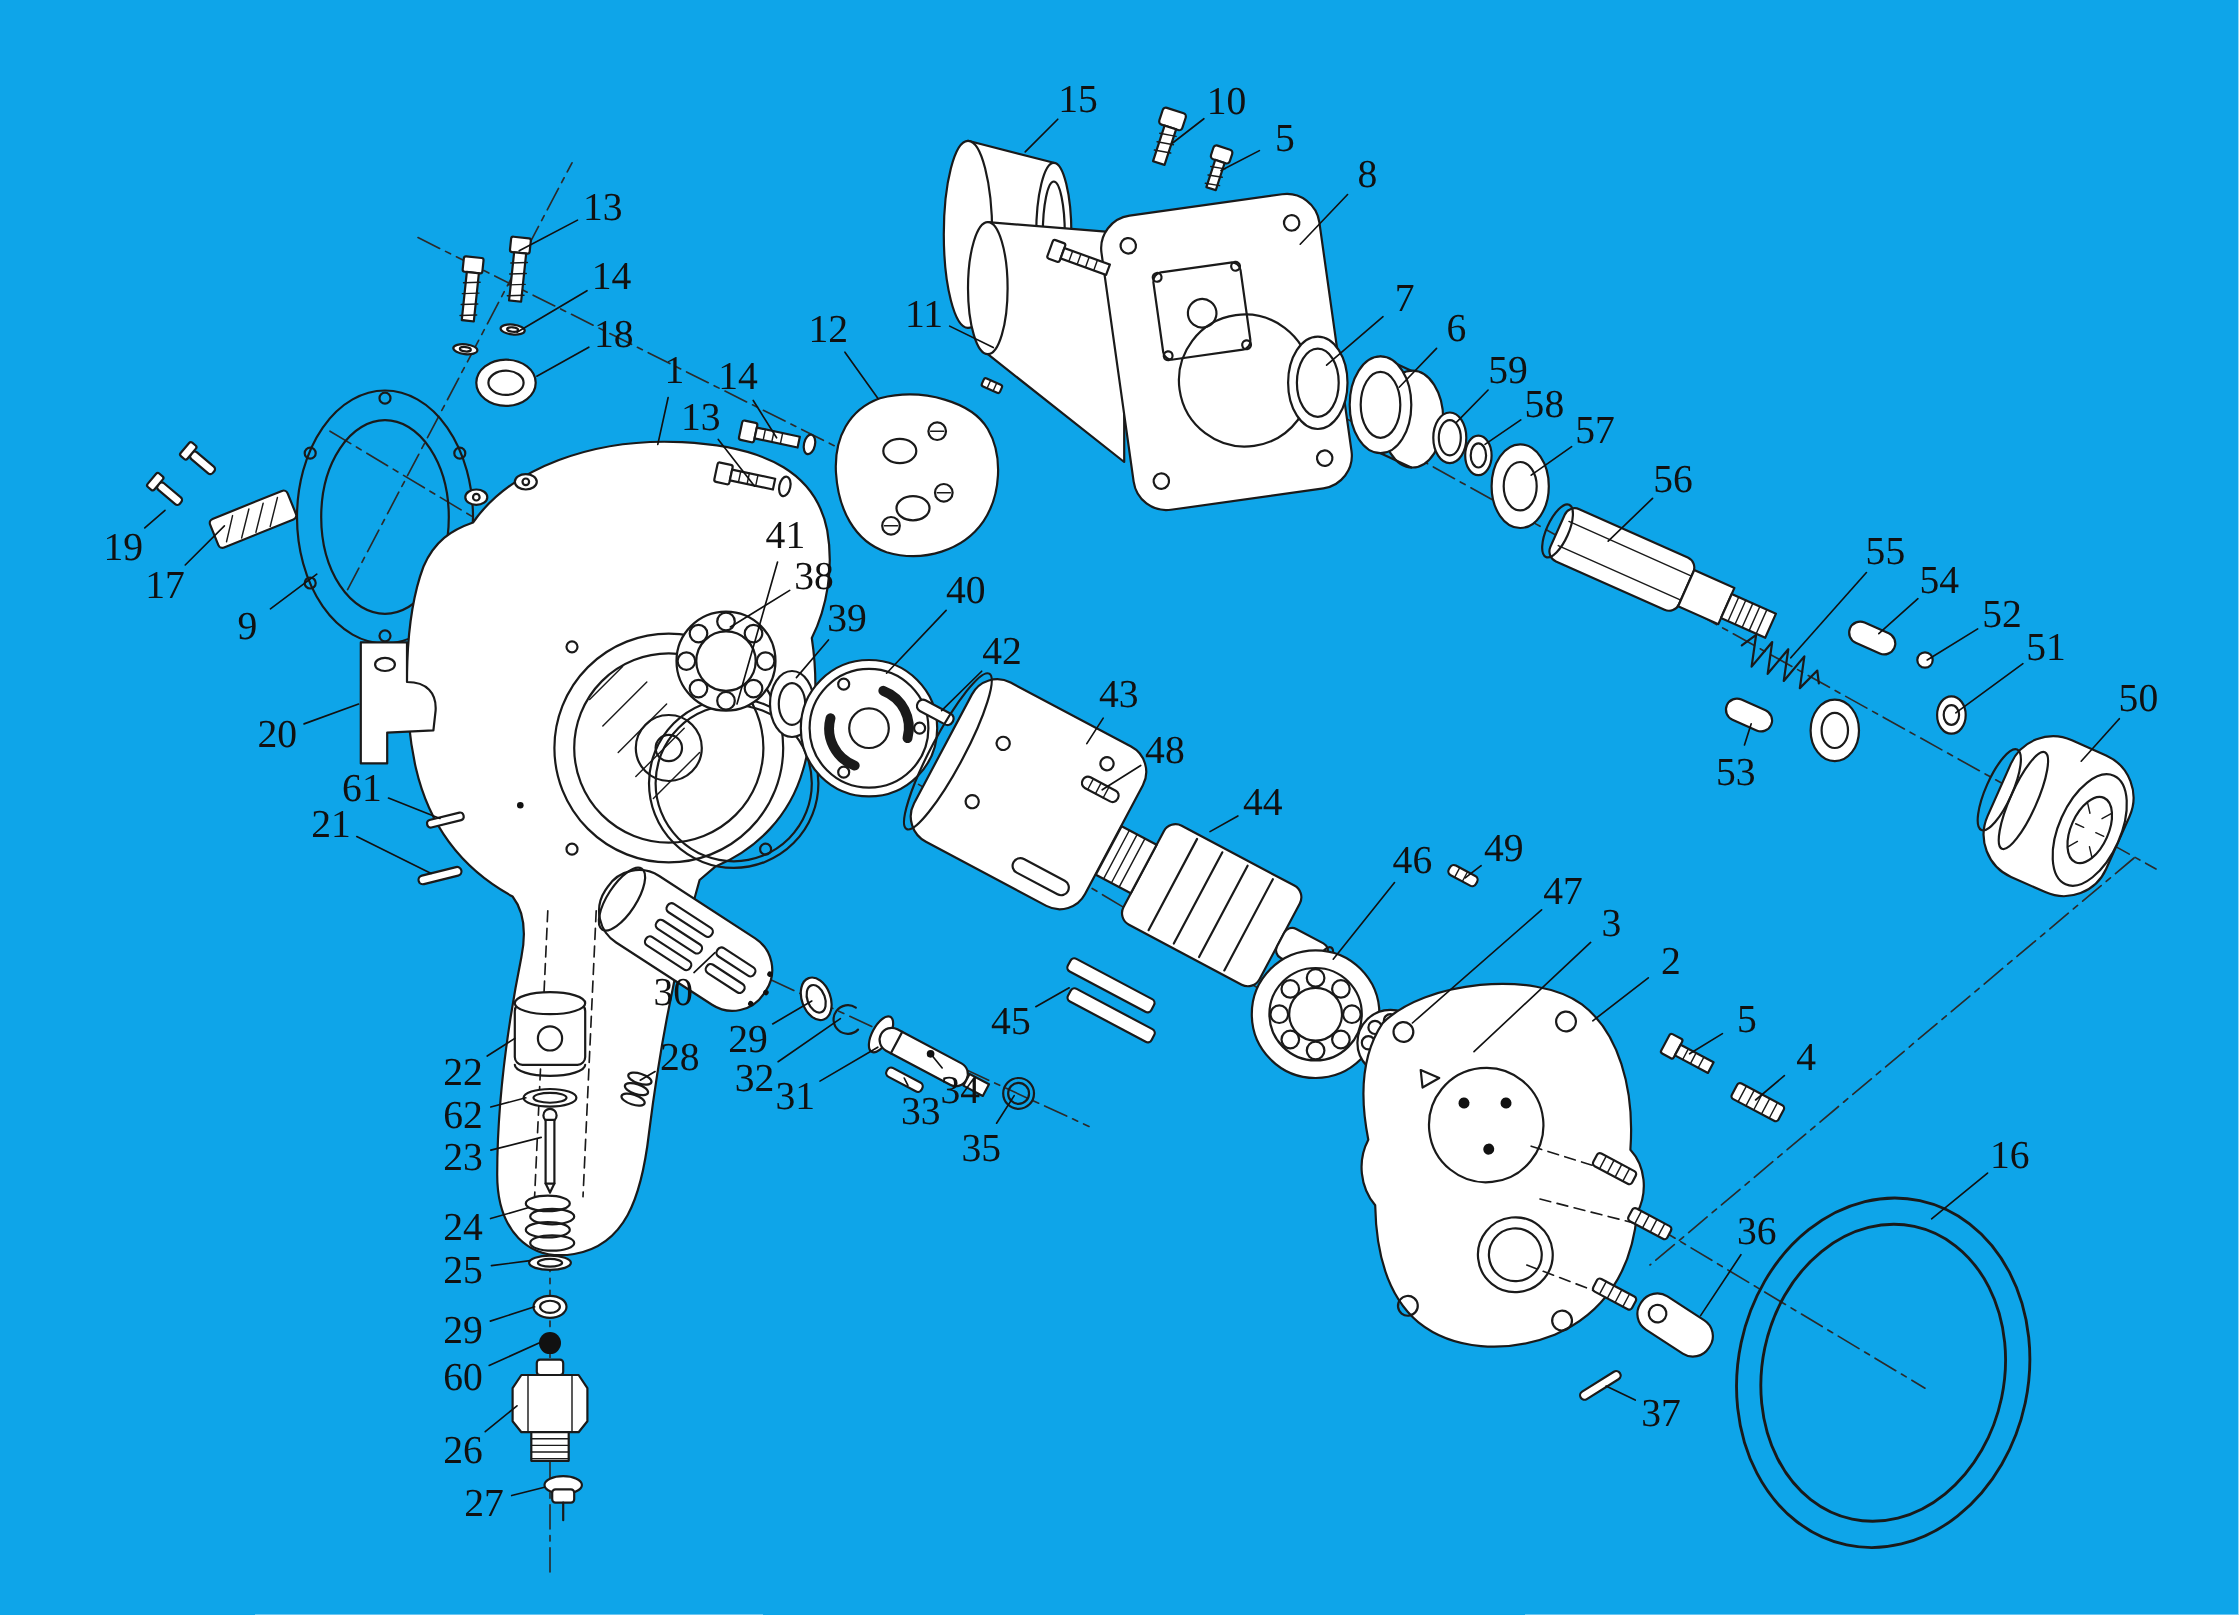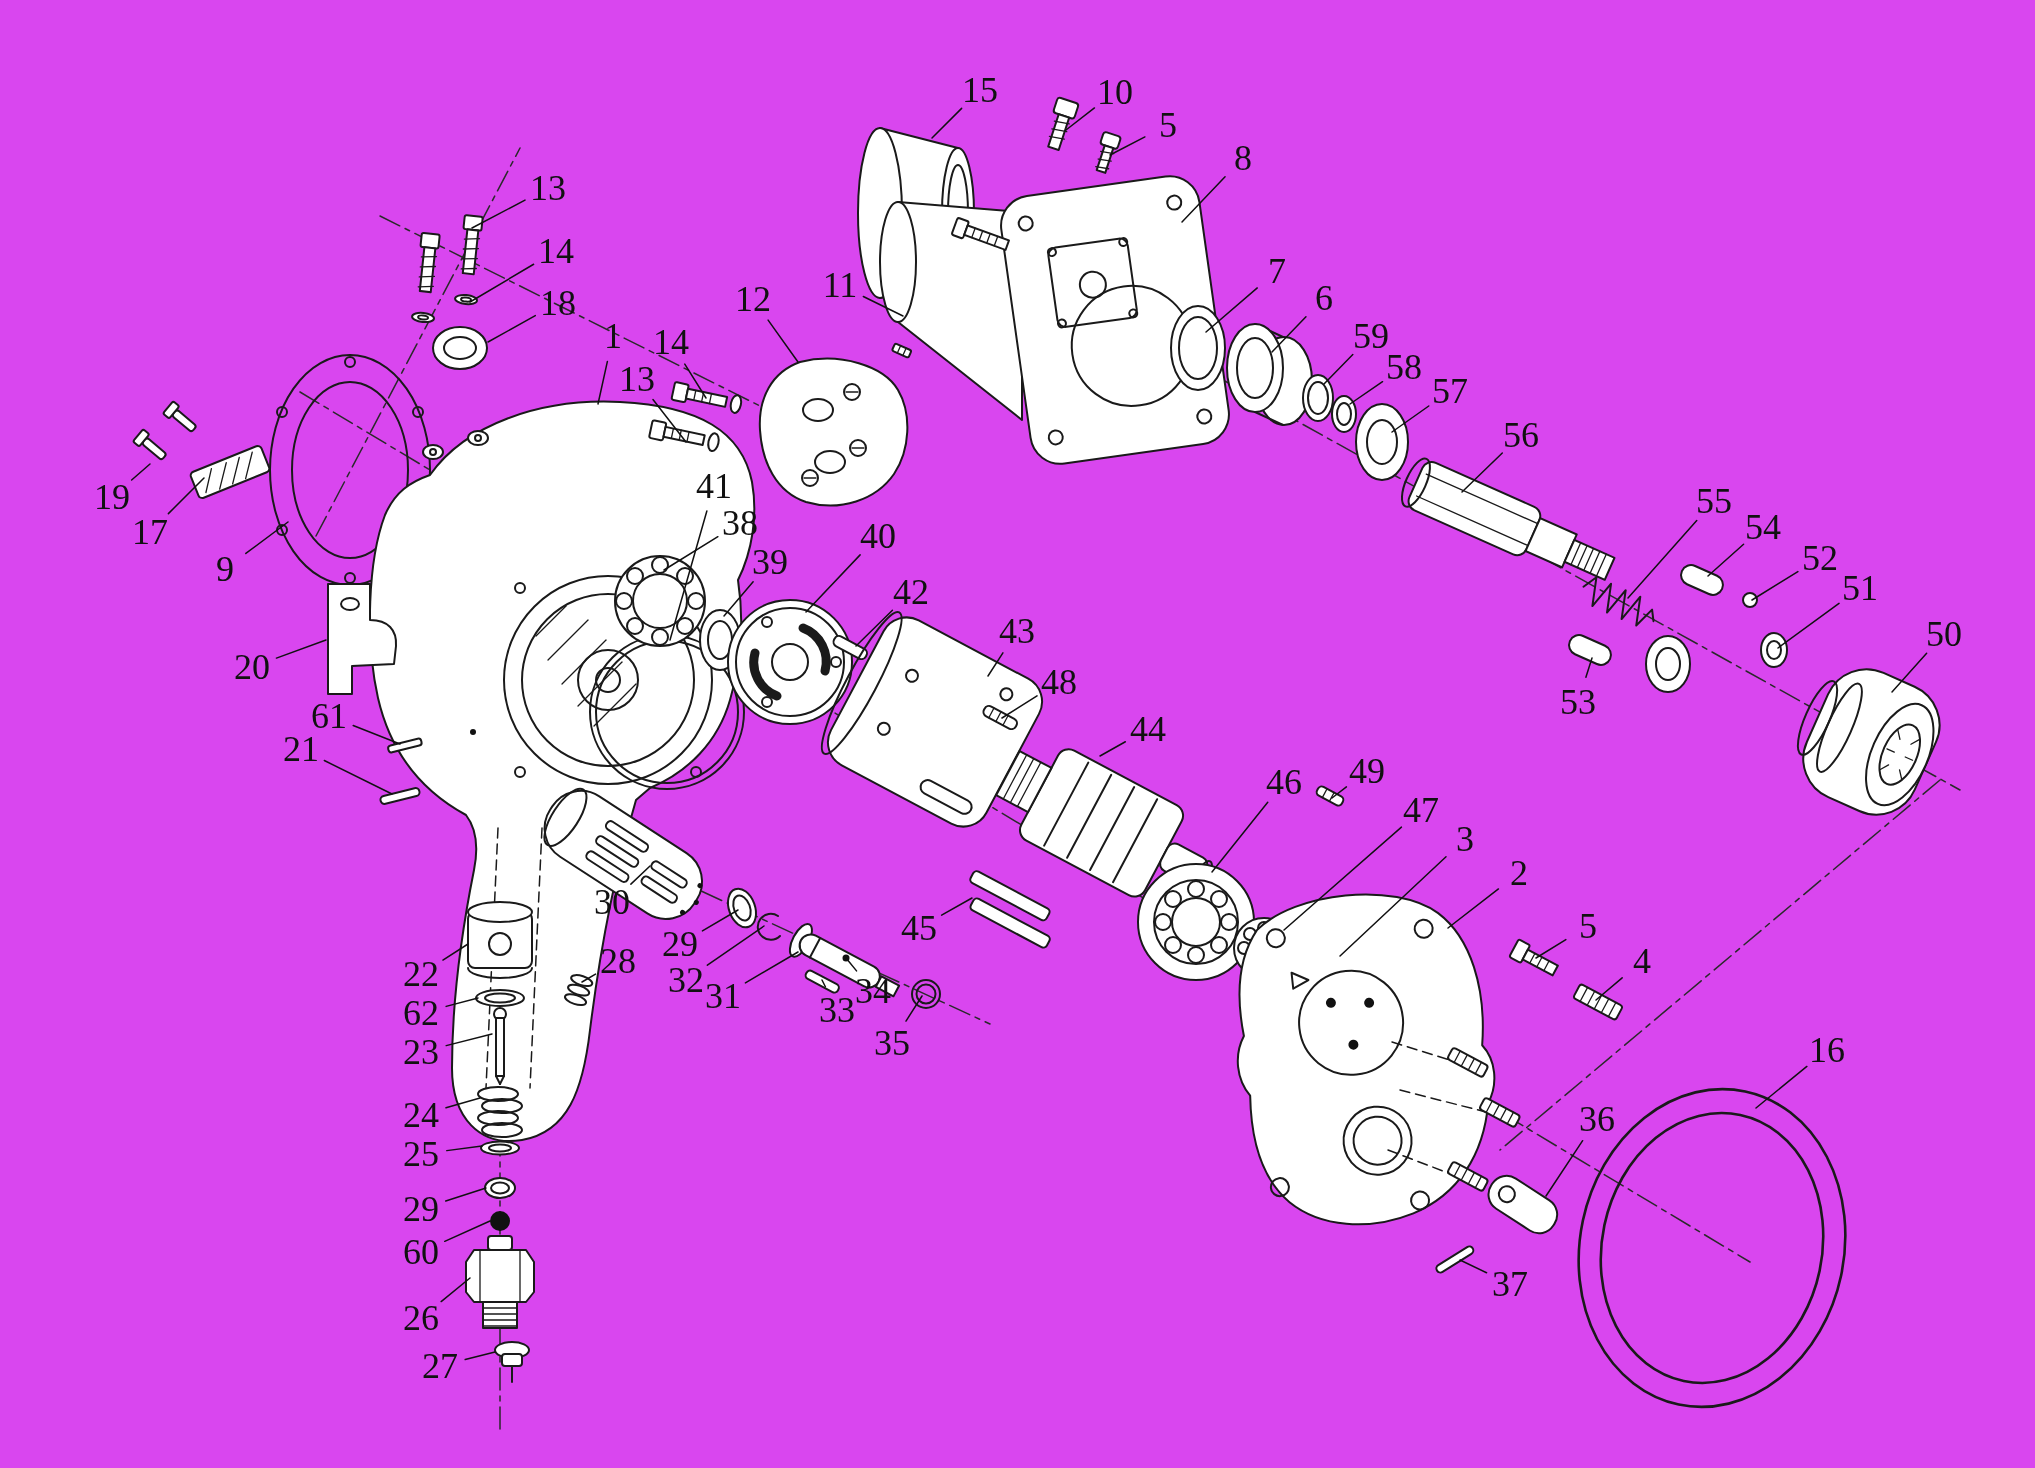--- a/index.html
+++ b/index.html
@@ -1,16 +1,16 @@
 <!DOCTYPE html>
 <html><head>
 <meta charset="utf-8">
 <style>
   html,body{margin:0;padding:0;background:#ffffff;}
-  .stage{position:relative;width:2035px;height:1468px;background:#d946ef;overflow:hidden;
+  .stage{position:relative;width:2035px;height:1468px;background:#0ea5e9;overflow:hidden;
          font-family:"Liberation Serif","DejaVu Serif",serif;}
   svg{display:block;shape-rendering:geometricPrecision;}
   
   #art *{stroke:#1a1a1a;stroke-width:2;fill:none;stroke-linecap:round;stroke-linejoin:round;}
   #art .w{fill:#ffffff;}
   #art .b{fill:#111111;stroke:none;}
   #art .nostroke{stroke:none;}
   #art .thin{stroke-width:1.3;}
   #art .thick{stroke-width:2.6;}
   #art .cl{stroke:#2a2a2a;stroke-width:1.5;stroke-dasharray:22 6 5 6;}

